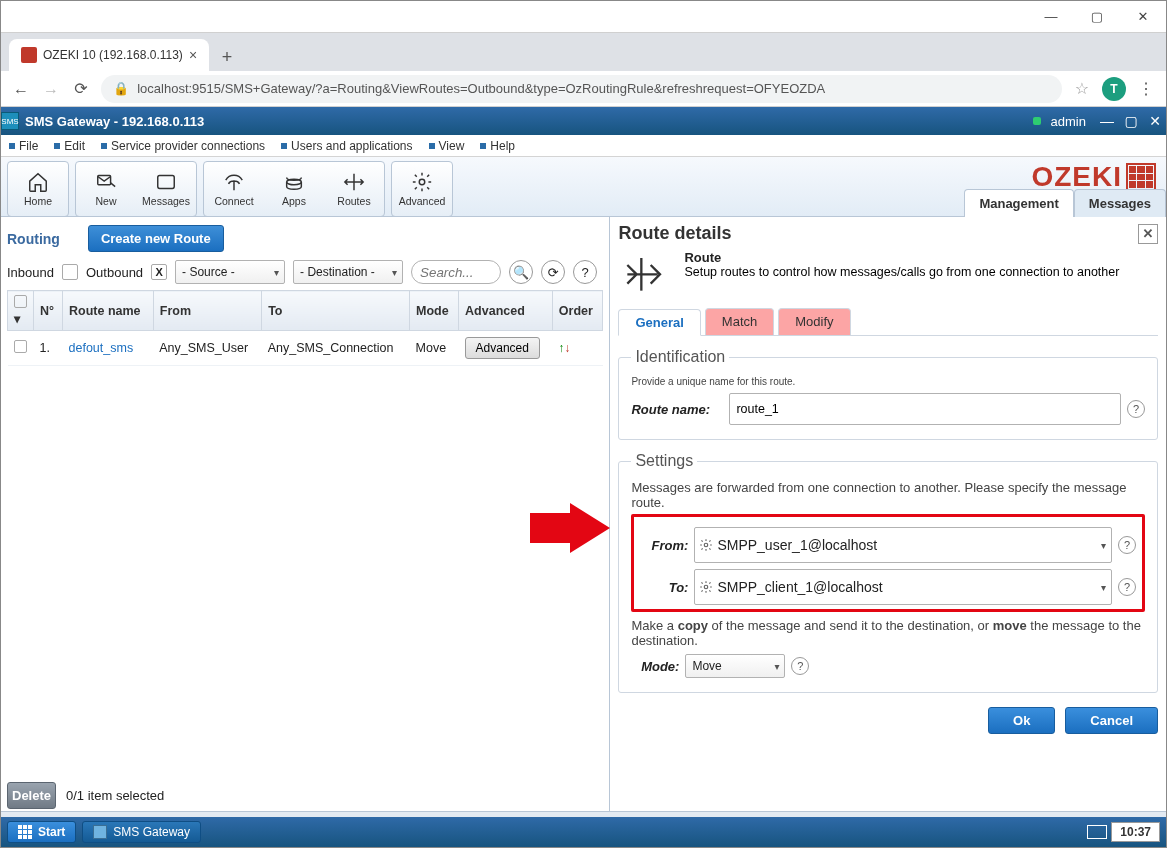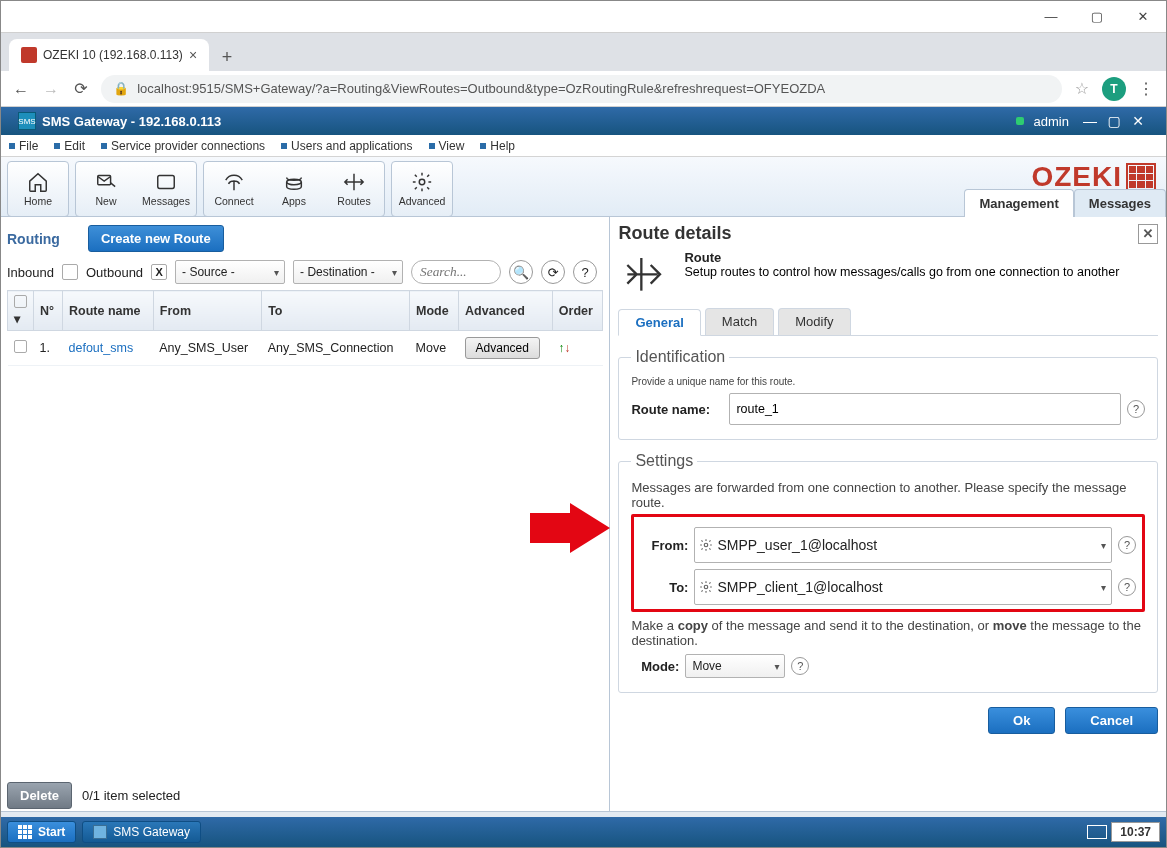--- a/index.html
+++ b/index.html
@@ -15,21 +15,21 @@
 .tab-close { color: #555; font-size: 14px; line-height: 1; }
 .new-tab { width: 28px; height: 28px; display: flex; align-items: center; justify-content: center; color: #555; font-size: 18px; margin-left: 4px; }
 .addr-row { height: 36px; display: flex; align-items: center; gap: 10px; padding: 0 10px; background: #fff; border-bottom: 1px solid #d0d0d0; }
 .nav-btn { width: 20px; height: 20px; color: #555; display: flex; align-items: center; justify-content: center; font-size: 16px; }
 .url-bar { flex: 1; display: flex; align-items: center; height: 28px; background: #f1f3f4; border-radius: 14px; padding: 0 12px; font-size: 13px; color: #555; gap: 8px; }
 .lock { color: #555; }
 .prof-circle { width: 24px; height: 24px; border-radius: 50%; background: #1c9e7f; color: #fff; display: flex; align-items: center; justify-content: center; font-size: 12px; font-weight: 600; }
 .kebab { font-size: 16px; color: #555; width: 20px; text-align: center; }
 
 
-.app-titlebar { height: 28px; background: linear-gradient(#2f6aa8, #17547f); color: #fff; display: flex; align-items: center; padding: 0 17px; font-size: 13px; }
+.app-titlebar { height: 28px; background: linear-gradient(#2f6aa8, #17547f); color: #fff; display: flex; align-items: center; padding: 0 0; font-size: 13px; }
 .app-titlebar .sms-ic { width: 18px; height: 18px; background: #1d8fbb; border: 1px solid #0a5a77; margin-right: 6px; display: flex; align-items: center; justify-content: center; font-size: 8px; }
 .app-tright { margin-left: auto; display: flex; align-items: center; gap: 10px; }
 .status-dot { width: 8px; height: 8px; background: #2ecc71; border-radius: 2px; display: inline-block; }
 .win-sys { display: flex; gap: 2px; }
 .win-sys span { width: 22px; height: 18px; display: flex; align-items: center; justify-content: center; font-size: 14px; }
 
 
 .menubar { height: 22px; background: #fff; display: flex; align-items: center; gap: 16px; padding: 0 8px; font-size: 12px; color: #333; border-bottom: 1px solid #d4d4d4; }
 .menubar .m { display: flex; align-items: center; gap: 4px; }
 .menubar .b { width: 6px; height: 6px; background: #2a6ca8; display: inline-block; }
@@ -53,51 +53,51 @@
 
 .main { display: flex; height: calc(100% - 32px - 38px - 36px - 28px - 22px - 60px - 30px); }
 .left-pane { flex: 1.05; border-right: 1px solid #b8c6d6; padding: 8px 6px; background: #fff; display: flex; flex-direction: column; }
 .route-head { display: flex; align-items: center; gap: 28px; margin-bottom: 8px; }
 .route-head .title { color: #3b6aa0; font-weight: 600; font-size: 14px; }
 .btn-primary { background: linear-gradient(#3e8fd8, #1b6fc0); color: #fff; border: 1px solid #185d9e; padding: 5px 12px; border-radius: 3px; font-size: 13px; font-weight: 600; }
 .filters { display: flex; align-items: center; gap: 8px; margin-bottom: 6px; font-size: 13px; }
 .chk { width: 16px; height: 16px; border: 1px solid #aaa; border-radius: 2px; display: inline-flex; align-items: center; justify-content: center; font-size: 11px; font-weight: 700; }
 .sel { border: 1px solid #b2b2b2; border-radius: 2px; height: 24px; padding: 0 18px 0 6px; background: linear-gradient(#fff,#f0f0f0); font-size: 12px; position: relative; display: inline-flex; align-items: center; }
 .sel::after { content: "▾"; position: absolute; right: 5px; font-size: 10px; color: #555; }
-.search { border: 1px solid #b2b2b2; border-radius: 12px; height: 24px; padding: 0 8px; font-style: italic; color: #888; width: 90px; font-family: Liberation Serif, serif; }
+.search { border: 1px solid #b2b2b2; border-radius: 12px; height: 24px; padding: 0 8px; font-style: italic; color: #888; width: 90px; }
 .circ { width: 24px; height: 24px; border: 1px solid #999; border-radius: 50%; display: flex; align-items: center; justify-content: center; font-size: 13px; }
 
 .tbl { width: 100%; border-collapse: collapse; font-size: 12.5px; }
 .tbl th { background: linear-gradient(#f7f9fc,#e3eaf2); border: 1px solid #cfd7e1; padding: 4px 6px; text-align: left; font-weight: 600; color: #333; }
 .tbl td { border-bottom: 1px solid #eef2f6; padding: 6px; vertical-align: middle; }
 .tbl a { color: #1b6fc0; text-decoration: none; }
 .adv-btn { background: linear-gradient(#f4f4f4,#dcdcdc); border: 1px solid #999; padding: 3px 10px; border-radius: 3px; font-size: 12px; }
 .ord { color: green; font-size: 12px; }
 .ord .dn { color: #c0392b; }
 
 .left-foot { margin-top: auto; display: flex; align-items: center; gap: 10px; padding-top: 10px; }
-.btn-grey { background: linear-gradient(#9aa4af,#707a85); color: #fff; border: 1px solid #5b6570; padding: 5px 12px; border-radius: 3px; font-size: 13px; font-weight: 600; }
+.btn-grey { background: linear-gradient(#9aa4af,#707a85); color: #fff; border: 1px solid #5b6570; padding: 5px 4px; border-radius: 3px; font-size: 13px; font-weight: 600; }
 
 
 .right-pane { flex: 0.95; padding: 6px 8px 8px; background: #fff; position: relative; }
 .rp-title { font-size: 18px; font-weight: 700; color: #333; margin-bottom: 6px; display: flex; align-items: center; }
 .rp-close { margin-left: auto; width: 20px; height: 20px; border: 1px solid #999; display: flex; align-items: center; justify-content: center; font-size: 13px; color: #555; }
 .rp-head { display: flex; gap: 10px; margin-bottom: 10px; }
 .rp-icon { width: 56px; height: 48px; display: flex; align-items: center; justify-content: center; }
 .rp-desc .t { font-weight: 700; font-size: 13px; }
 .rp-desc .s { font-size: 12.5px; color: #000000; }
 
 .rtabs { display: flex; border-bottom: 1px solid #cfd7e1; }
-.rtab { padding: 5px 16px; border: 1px solid #cfd7e1; border-bottom: none; background: #e5e5e5; font-size: 13px; border-radius: 4px 4px 0 0; margin-right: 4px; color: #333; }
+.rtab { padding: 5px 16px; border: 1px solid #cfd7e1; border-bottom: none; background: #fca5a5; font-size: 13px; border-radius: 4px 4px 0 0; margin-right: 4px; color: #333; }
 .rtab.active { background: #fff; color: #1b6fc0; font-weight: 600; border-bottom: 1px solid #fff; position: relative; top: 1px; }
 
 fieldset { border: 1px solid #cfd7e1; border-radius: 3px; padding: 10px 12px 14px; margin-top: 12px; }
 legend { font-size: 16px; color: #555; padding: 0 4px; }
 .field-row { display: flex; align-items: center; gap: 6px; margin-top: 6px; font-size: 13px; }
-.fld-label { font-weight: 700; min-width: 92px; text-align: left; }
+.fld-label { font-weight: 700; min-width: 92px; text-align: left; font-style: italic; }
 .fld-label.r { text-align: right; min-width: 48px; }
 .txt { flex: 1; border: 1px solid #b2b2b2; border-radius: 2px; height: 32px; padding: 0 6px; font-size: 12.5px; }
 .help { width: 18px; height: 18px; border: 1px solid #999; border-radius: 50%; display: flex; align-items: center; justify-content: center; font-size: 11px; color: #555; }
 
 .redbox { border: 3px solid #e30613; padding: 4px 6px; border-radius: 2px; }
 .sel-wide { flex: 1; border: 1px solid #b2b2b2; border-radius: 2px; height: 36px; padding: 0 18px 0 4px; background: #fff; font-size: 14px; position: relative; display: inline-flex; align-items: center; gap: 4px; }
 .sel-wide::after { content: "▾"; position: absolute; right: 5px; font-size: 10px; color: #555; }
 .gear { width: 14px; height: 14px; color: #666; }
 
 .actions { display: flex; justify-content: flex-end; gap: 10px; margin-top: 14px; }

